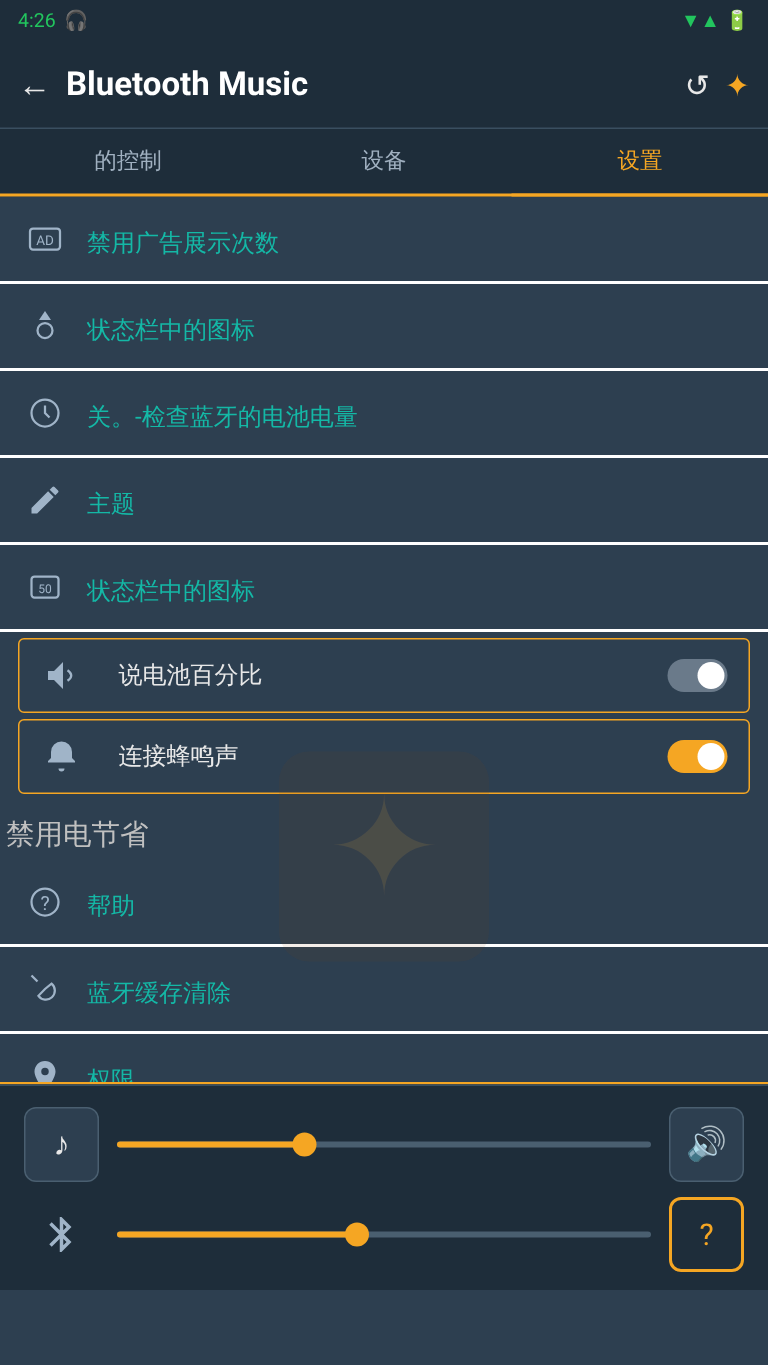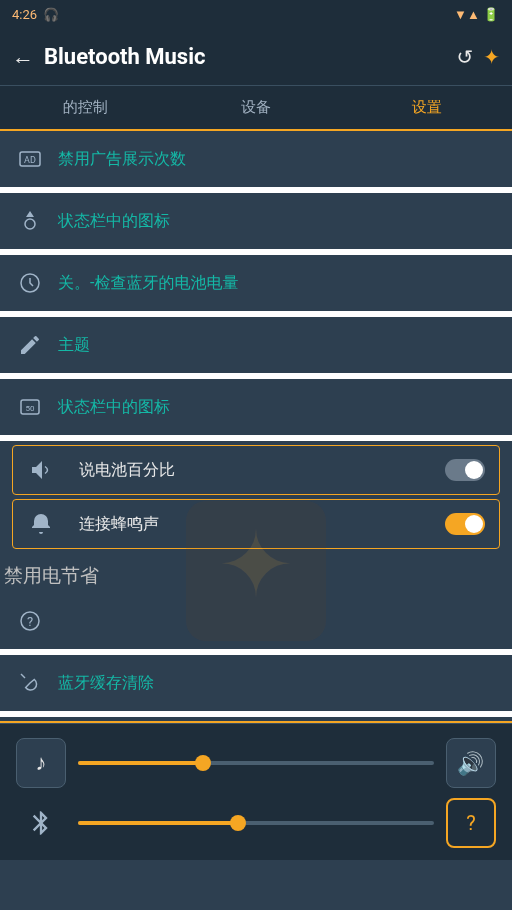--- a/index.html
+++ b/index.html
@@ -14,21 +14,21 @@
 
     
     .status-bar {
       background: #1e2d3a;
       height: 28px;
       display: flex;
       align-items: center;
       justify-content: space-between;
       padding: 0 12px;
       font-size: 13px;
-      color: #fdba74;
+      color: #22c55e;
     }
     .status-left { display: flex; align-items: center; gap: 6px; }
     .status-right { display: flex; align-items: center; gap: 4px; }
 
     
     .top-bar {
       background: #1e2d3a;
       height: 58px;
       display: flex;
       align-items: center;
@@ -102,23 +102,23 @@
     }
 
     
     .settings-list {
       background: #2d3f50;
       flex: 1;
       overflow-y: auto;
     }
     .settings-item {
       display: flex;
-      align-items: center;
+      align-items: flex-end;
       padding: 14px 16px;
-      border-bottom: 6px solid #ffffff;
+      border-bottom: 2px solid #ffffff;
       gap: 14px;
       cursor: pointer;
     }
     .settings-item-icon {
       width: 28px;
       height: 28px;
       display: flex;
       align-items: center;
       justify-content: center;
       font-size: 18px;
@@ -382,20 +382,21 @@
 
     <div class="section-heading">禁用电节省</div>
 
     <div class="settings-item">
       <div class="settings-item-icon">
         <svg width="24" height="24" viewBox="0 0 24 24" fill="none">
             <circle cx="12" cy="12" r="9" stroke="#a0b4c8" stroke-width="1.5"></circle>
             <text x="12" y="17" text-anchor="middle" font-size="13" fill="#a0b4c8">?</text>
           </svg>
       </div>
+      <span class="settings-item-text">帮助</span>
     </div>
 
     <div class="settings-item">
       <div class="settings-item-icon">
         <svg width="24" height="24" viewBox="0 0 24 24" fill="none">
             <path d="M16.36 8.46a6 6 0 11-8.72 8.08L12 12l4.36-3.54z" stroke="#a0b4c8" stroke-width="1.5" fill="none"></path>
             <path d="M3 3l4 4" stroke="#a0b4c8" stroke-width="1.5"></path>
           </svg>
       </div>
       <span class="settings-item-text">蓝牙缓存清除</span>

